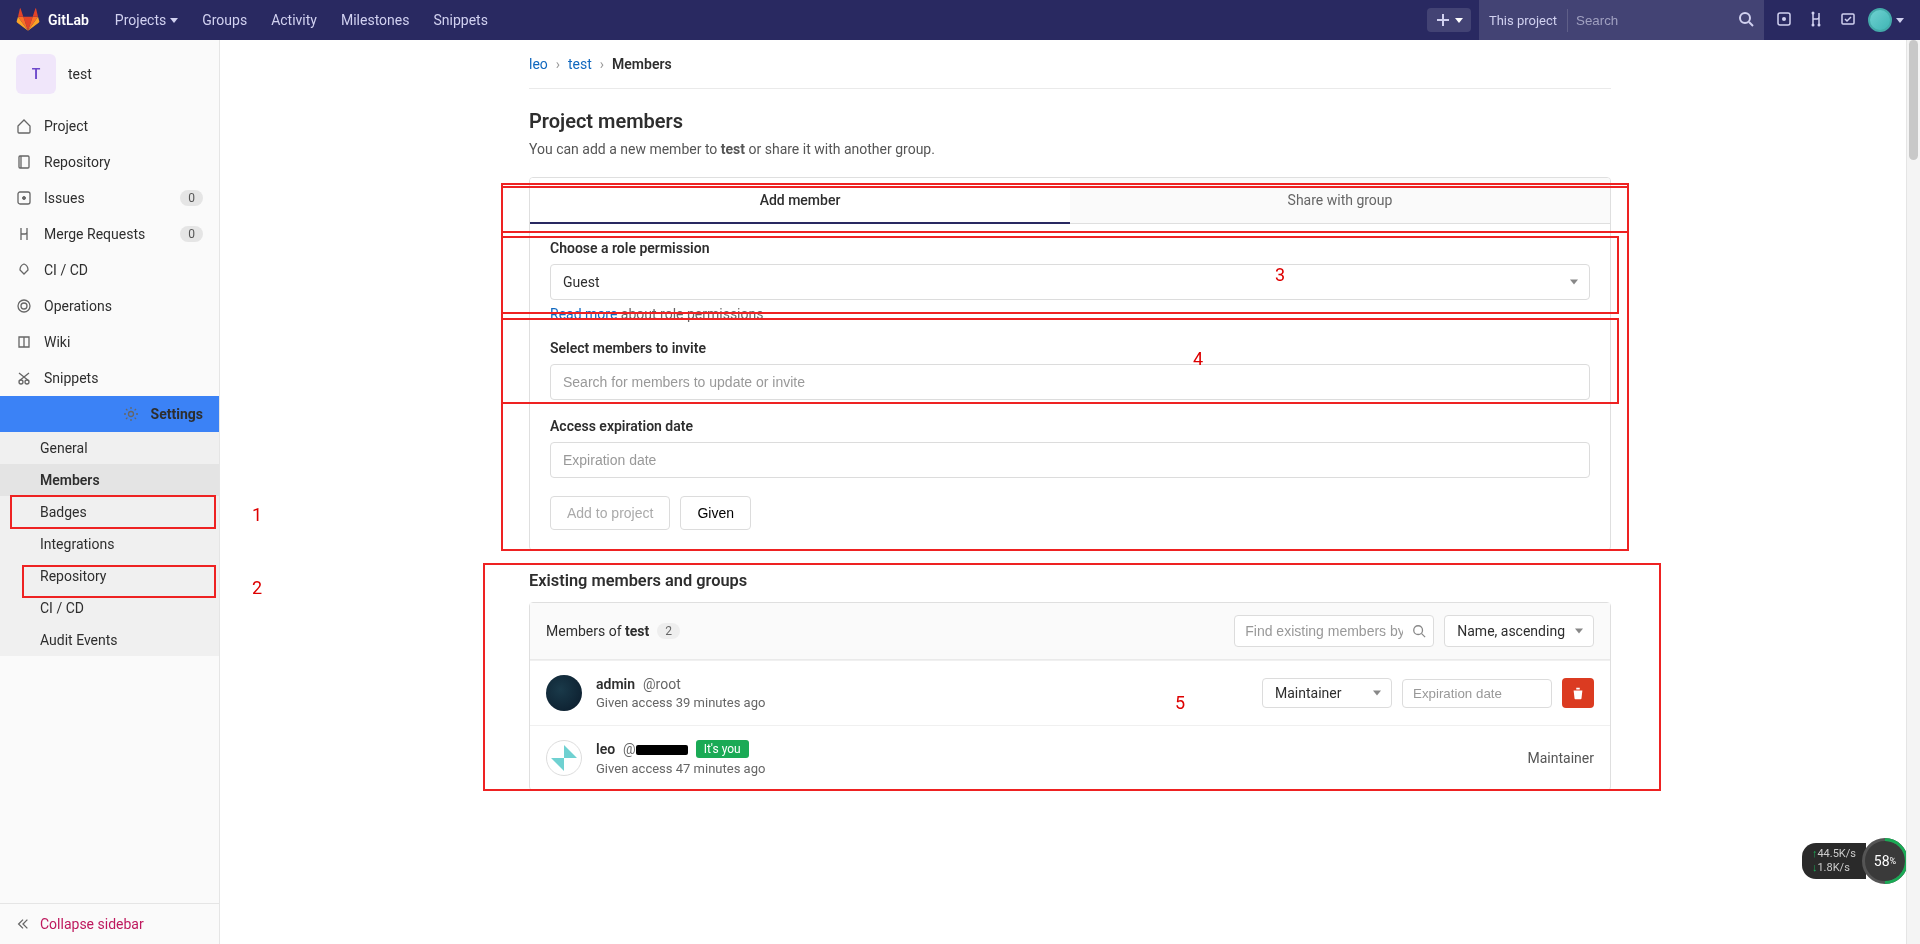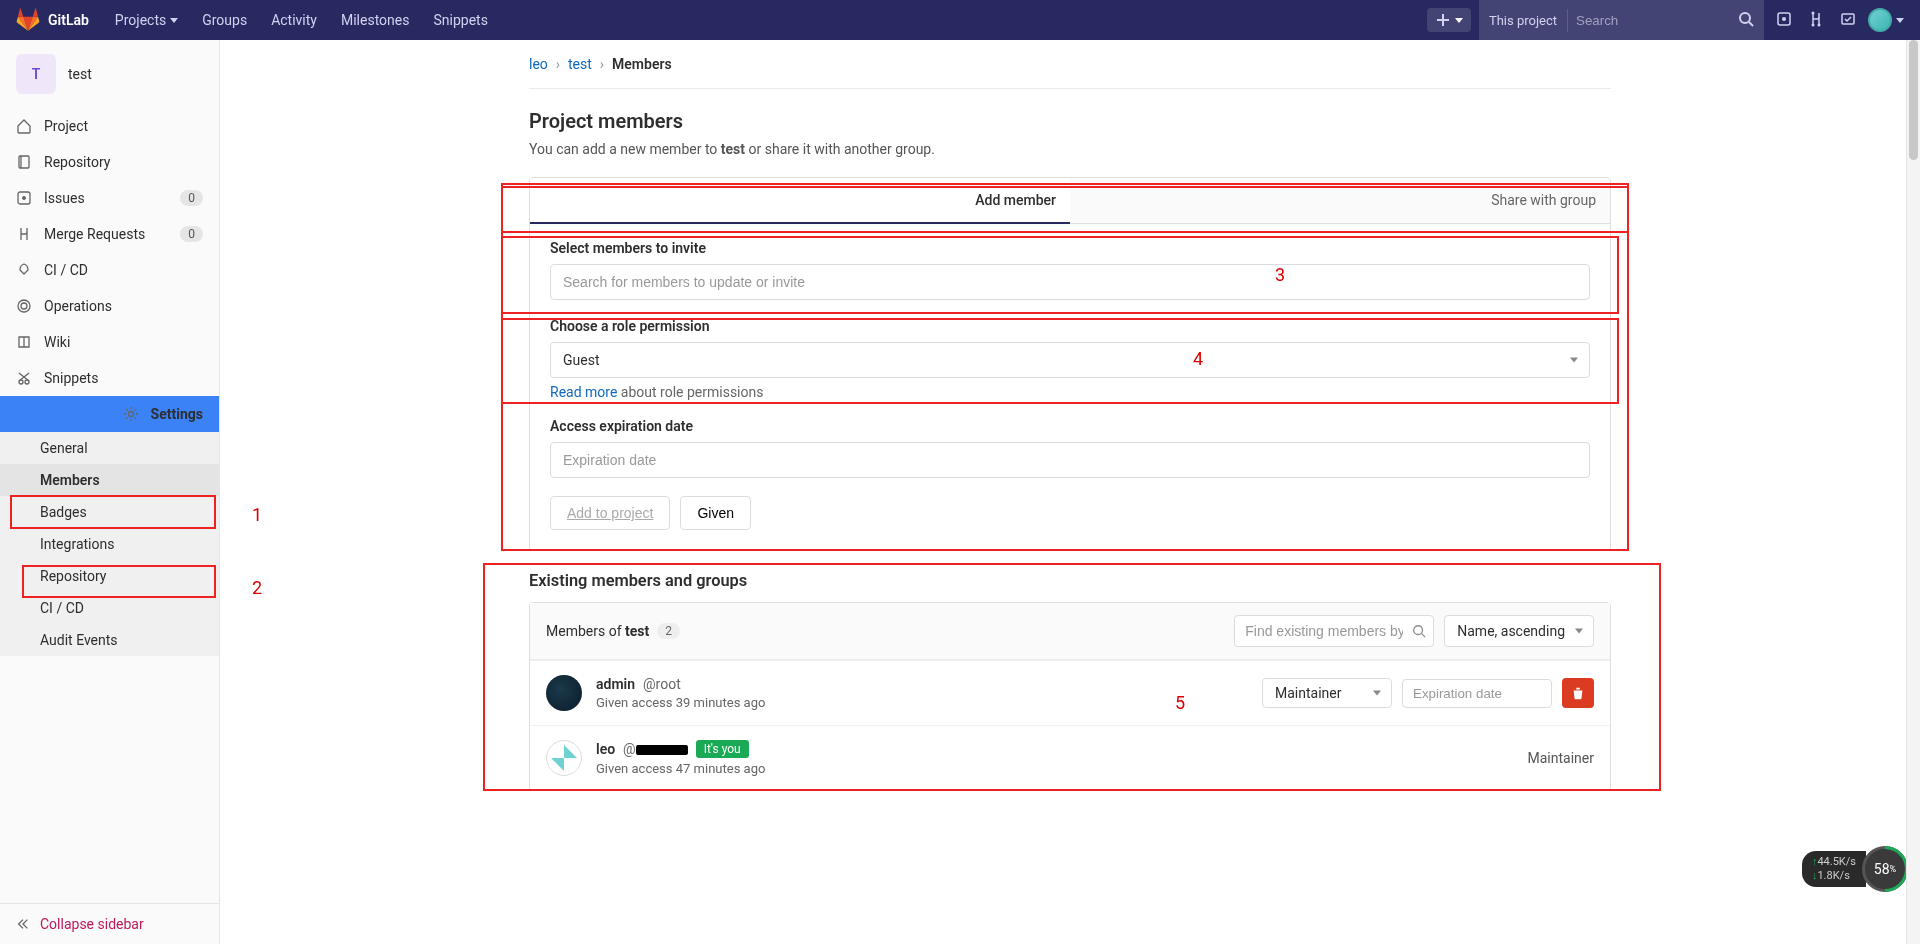--- a/index.html
+++ b/index.html
@@ -48,34 +48,34 @@
 
 .inner { max-width: 1130px; margin: 0 auto; padding: 0 24px; position: relative; }
 .breadcrumb { display:flex; align-items:center; gap:8px; padding: 16px 0; border-bottom: 1px solid #eaeaea; color:#666; font-size:14px; }
 .breadcrumb .sep { color:#999; }
 .breadcrumb .current { color:#2e2e2e; font-weight:600; }
 h1.page-title { font-size: 20px; font-weight:600; margin: 20px 0 8px; }
 .subtitle { color:#555; margin-bottom: 20px; }
 
 .tabs-box { border:1px solid #dfdfdf; border-radius: 4px; overflow:hidden; margin-bottom: 16px; }
 .tabs-row { display:flex; }
-.tab { flex:1; text-align:right; padding: 14px; background:#fafafa; border-bottom:1px solid #dfdfdf; cursor:pointer; color:#666; }
+.tab { flex:1; text-align:center; padding: 14px; background:#fafafa; border-bottom:1px solid #dfdfdf; cursor:pointer; color:#666; }
 .tab.active { background:#fff; border-bottom: 2px solid #292961; color:#2e2e2e; font-weight:500; }
 
 .form-section { padding: 16px 20px 20px; }
 .form-group { margin-bottom: 18px; }
 .field-label { font-weight:600; display:block; margin-bottom:8px; }
 .text-input, .select-input { width:100%; border:1px solid #dcdcdc; border-radius:4px; padding: 9px 12px; font-size:14px; background:#fff; outline:none; }
 .text-input::placeholder { color:#999; }
 .select-wrap { position:relative; }
 .select-caret { position:absolute; right:12px; top:50%; transform:translateY(-50%); pointer-events:none; }
 .help-link { font-size:14px; margin-top:6px; display:block; color:#1068bf; }
 .help-link .muted { color:#666; }
 .btn { border:1px solid #dcdcdc; background:#fff; border-radius:4px; padding: 8px 16px; cursor:pointer; font-size:14px; }
-.btn[disabled] { color:#aaa; cursor:default;text-decoration:underline; }
+.btn[disabled] { color:#aaa; cursor:default; }
 .btn-row { display:flex; gap:10px; }
 
 .section-heading { font-weight:600; margin: 20px 0 12px; }
 .members-panel { border:1px solid #dfdfdf; border-radius:4px; }
 .members-header { display:flex; align-items:center; padding: 12px 16px; background:#fafafa; border-bottom:1px solid #eaeaea; gap:8px; }
 .count-pill { background:#eee; color:#666; border-radius:10px; padding:1px 8px; font-size:12px; }
 .members-header-right { margin-left:auto; display:flex; gap:10px; }
 .find-box { position:relative; }
 .find-input { border:1px solid #dcdcdc; border-radius:4px; padding:7px 30px 7px 10px; width:200px; font-size:14px; outline:none; }
 .find-input::placeholder { color:#999; }
@@ -98,21 +98,21 @@
 .access-line { color:#666; font-size:13px; margin-top:3px; }
 .row-controls { display:flex; align-items:center; gap:10px; }
 .role-select { position:relative; border:1px solid #dcdcdc; border-radius:4px; padding:6px 28px 6px 12px; background:#fff; cursor:pointer; min-width:130px; }
 .exp-input { border:1px solid #dcdcdc; border-radius:4px; padding:6px 10px; width:150px; outline:none; }
 .exp-input::placeholder { color:#999; }
 .del-btn { background:#db3b21; border:none; border-radius:4px; width:32px; height:30px; display:flex; align-items:center; justify-content:center; cursor:pointer; }
 .del-btn svg { fill:#fff; width:14px; height:14px; }
 .role-text { color:#555; }
 
 
-.net-widget { position:fixed; right:12px; bottom:52px; display:flex; align-items:center; }
+.net-widget { position:fixed; right:12px; bottom:60px; display:flex; align-items:center; }
 .net-pill { background:#2a2a2a; color:#ccc; font-size:11px; padding:4px 10px 4px 10px; border-radius: 14px 0 0 14px; line-height:1.3; }
 .net-pill .up::before { content:"\2191 "; color:#1aaa55; }
 .net-pill .dn::before { content:"\2193 "; color:#1aaa55; }
 .net-circle { width:46px; height:46px; border-radius:50%; background:#3a3a3a; color:#fff; display:flex; align-items:center; justify-content:center; font-size:14px; border:3px solid #555; margin-left:-4px; position:relative; }
 .net-circle::before { content:""; position:absolute; inset:-3px; border-radius:50%; border:3px solid transparent; border-top-color:#1aaa55; border-right-color:#1aaa55; transform:rotate(45deg); }
 
 
 .fake-scroll { position:fixed; right:0; top:40px; bottom:0; width:14px; background:#f4f4f4; border-left:1px solid #e5e5e5; }
 .fake-scroll-thumb { position:absolute; top:0; left:2px; right:2px; height:120px; background:#c8c8c8; border-radius:6px; }
 
@@ -288,30 +288,30 @@
         <span>You can add a new member to </span><b>test</b><span> or share it with another group.</span>
       </p>
 
       <div class="tabs-box" style="position:relative;">
         <div class="tabs-row">
           <div class="tab active">Add member</div>
           <div class="tab">Share with group</div>
         </div>
         <div class="form-section">
           <div class="form-group">
-            <label class="field-label">Select members to invite</label>
-            <input class="text-input" placeholder="Search for members to update or invite" style="">
-          </div>
-          <div class="form-group">
             <label class="field-label">Choose a role permission</label>
             <div class="select-wrap">
               <div class="select-input"><span>Guest</span></div>
               <span class="select-caret caret-down" style="color:#888"></span>
             </div>
             <span class="help-link"><a>Read more</a><span class="muted"> about role permissions</span></span>
+          </div>
+          <div class="form-group">
+            <label class="field-label">Select members to invite</label>
+            <input class="text-input" placeholder="Search for members to update or invite" style="">
           </div>
           <div class="form-group">
             <label class="field-label">Access expiration date</label>
             <input class="text-input" placeholder="Expiration date" style="">
           </div>
           <div class="btn-row">
             <button class="btn" disabled="">Add to project</button>
             <button class="btn">Given</button>
           </div>
         </div>

